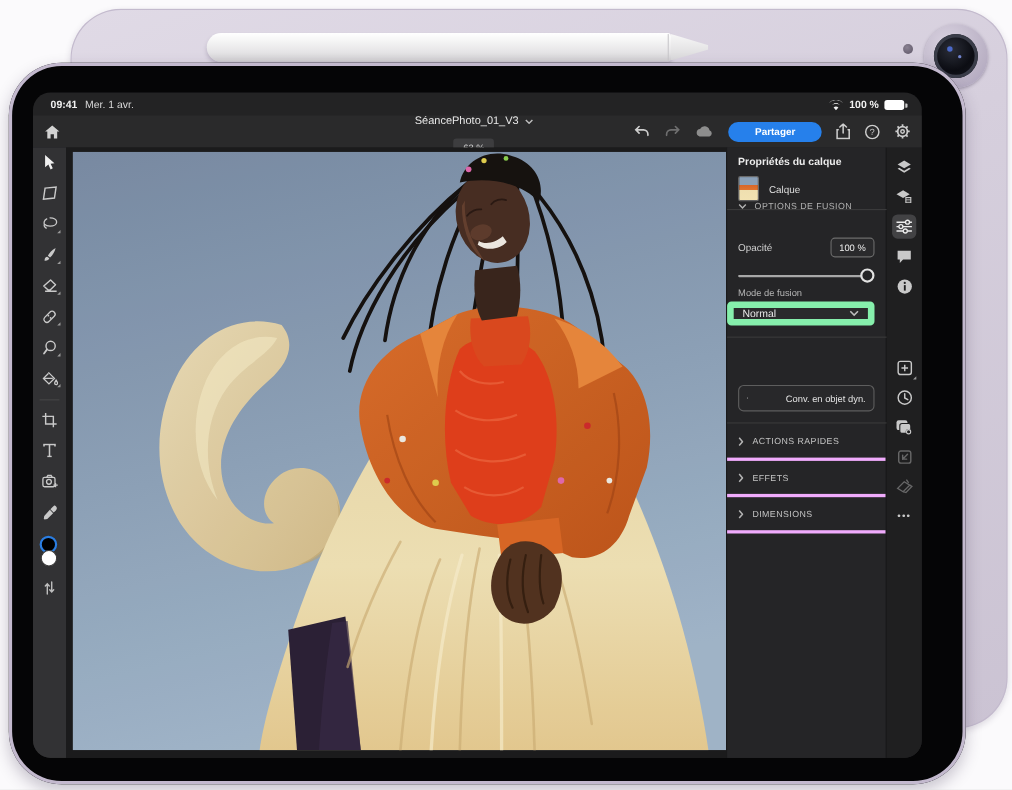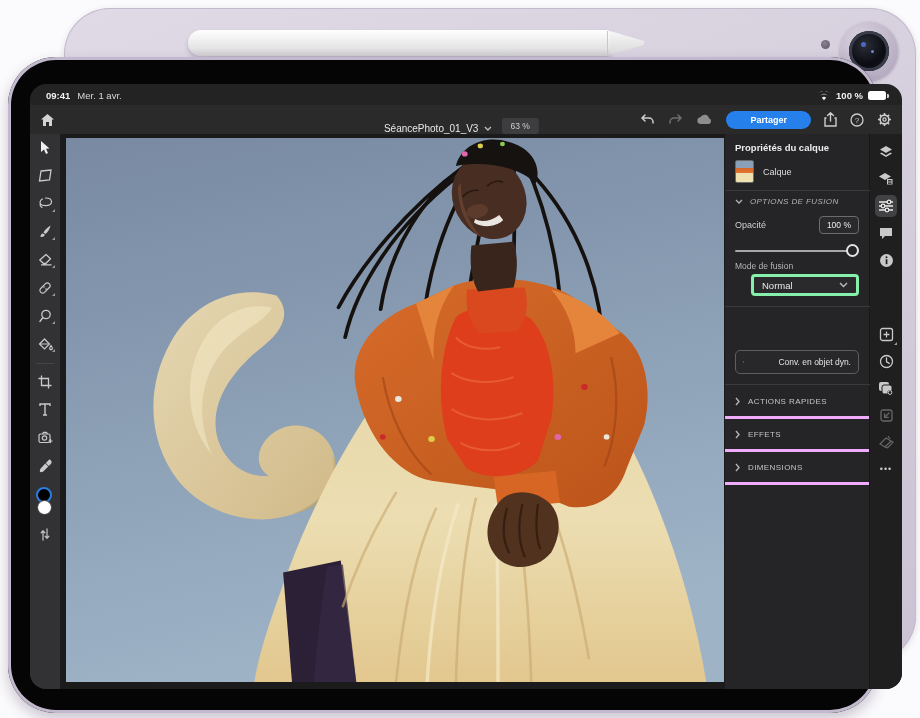--- a/index.html
+++ b/index.html
@@ -24,33 +24,33 @@
     background:linear-gradient(180deg,#ffffff 0%,#f4f4f4 30%,#e4e3e5 70%,#cfcdd0 100%);
     box-shadow:0 3px 4px rgba(70,60,90,.25); }
   .pencil-seam { position:absolute; right:2px; top:1px; width:1px; height:24px; background:#c9c7cb; }
   .pencil-tip { position:absolute; left:610px; top:31px; width:34px; height:24px;
     background:linear-gradient(180deg,#f7f7f7,#d9d8da); clip-path:polygon(0 0, 100% 42%, 100% 58%, 0 100%); }
 
   
   .front-ipad { position:absolute; left:8px; top:57px; width:870px; height:656px;
     border-radius:48px; background:#050506;
     box-shadow:inset 0 0 0 3px #c3b9ce, 0 6px 14px rgba(50,40,70,.25); }
-  .screen { position:absolute; left:22px; top:27px; width:872px; height:605px;
+  .screen { position:absolute; left:22px; top:27px; width:808px; height:605px;
     border-radius:16px; background:#232324; overflow:hidden; color:#e6e6e6; }
 
   
   .status-bar { height:21px; display:flex; justify-content:space-between; align-items:center; padding:2px 16px 0 16px; font-size:9.5px; font-weight:bold; color:#f2f2f2; }
   .status-left { display:flex; gap:7px; }
   .status-right { display:flex; gap:5px; align-items:center; }
   .battery { position:relative; width:18px; height:9px; border-radius:2.5px; background:#fff; }
   .battery::after { content:""; position:absolute; right:-3px; top:2.5px; width:2px; height:4px; background:#cfcfcf; border-radius:0 1px 1px 0; }
 
   
   .app-header { height:29px; background:#2a2a2b; display:flex; align-items:center; padding:0 10px; position:relative; }
-  .hdr-center { position:absolute; left:50%; top:0; height:29px; transform:translateX(-53%); display:flex; align-items:flex-end; gap:10px; }
+  .hdr-center { position:absolute; left:50%; top:0; height:29px; transform:translateX(-53%); display:flex; align-items:center; gap:10px;flex-direction:column; }
   .doc-title { font-size:10px; color:#e8e8e8; display:flex; align-items:center; gap:5px; }
   .zoom-badge { background:#3d3d3f; color:#cfcfcf; font-size:8.5px; padding:3px 9px; border-radius:3px; }
   .hdr-right { position:absolute; right:10px; top:0; height:29px; display:flex; align-items:center; gap:13px; }
   .share-pill { background:#2680EB; color:#fff; font-size:9px; font-weight:bold; padding:4px 24px; border-radius:11px; }
 
   
   .workspace { display:flex; height:555px; }
   .toolbar { width:30px; background:#323234; display:flex; flex-direction:column; align-items:center; padding-top:5px; flex:none; }
   .tool { position:relative; width:20px; height:17px; margin-bottom:11px; display:flex; align-items:center; justify-content:center; }
   .tick { position:absolute; right:0; bottom:0; width:0; height:0; border-left:3px solid transparent; border-bottom:3px solid #9a9a9a; }
@@ -70,21 +70,21 @@
   .layer-thumb { width:19px; height:23px; border-radius:2px; border:1px solid #6a6a6a;
     background:linear-gradient(180deg,#8aa0b8 0%,#8aa0b8 34%,#d8672a 35%,#e0742f 55%,#efdfb0 56%,#f2e2b2 100%); }
   .rp-div { position:absolute; left:0; width:145px; height:1px; background:#3a3a3b; }
   .sec-head { position:absolute; left:10px; display:flex; align-items:center; gap:7px; color:#b3b3b3; font-size:8px; letter-spacing:.4px; }
   .op-row { position:absolute; top:82px; left:10px; right:10px; display:flex; justify-content:space-between; align-items:center; color:#cfcfcf;text-align:center; }
   .op-value { border:1px solid #6c6c6c; border-radius:4px; padding:3px 7px; color:#ececec; font-size:8.5px; background:#2a2a2c; }
   .slider { position:absolute; top:110px; left:10px; right:10px; height:14px; }
   .slider-track { position:absolute; left:0; right:4px; top:6px; height:2px; background:#a8a8a8; border-radius:1px; }
   .slider-knob { position:absolute; right:0; top:0; width:13px; height:13px; border-radius:50%; border:2px solid #e2e2e2; background:#252527; }
   .bm-label { position:absolute; top:127px; left:10px; color:#b5b5b5; font-size:8.5px; }
-  .bm-select { position:absolute; top:140px; left:26px; right:10px; height:22px; border:3px solid #86efac; border-radius:4px;
+  .bm-select { position:absolute; top:140px; left:0; right:10px; height:22px; border:6px solid #86efac; border-radius:4px;
     display:flex; align-items:center; justify-content:space-between; padding:0 8px; color:#e8e8e8; font-size:9.5px; background:#2a2a2c; }
   .rp-btn { position:absolute; left:10px; right:10px; height:24px; border:1px solid #5e5e5e; border-radius:5px;
     display:flex; align-items:center; gap:6px; padding:0 7px; color:#e3e3e3; font-size:8.5px; background:#28282a; white-space:nowrap; }
   .rp-sections { position:absolute; top:252px; left:0; right:0; }
   .rp-sec { height:33px; display:flex; align-items:center; gap:8px; padding:0 10px; border-bottom:3px solid #f0abfc; color:#c4c4c4; font-size:8px; letter-spacing:.4px; }
 
   
   .icon-strip { width:33px; background:#1f1f20; border-left:1px solid #171718; display:flex; flex-direction:column; align-items:center; padding-top:7px; flex:none; }
   .strip-btn { width:22px; height:22px; margin-bottom:5px; display:flex; align-items:center; justify-content:center; border-radius:5px; position:relative; }
   .strip-btn.active { background:#424244; }
@@ -376,21 +376,21 @@
         <div class="right-panel">
           <div class="rp-title">Propriétés du calque</div>
 
           <div class="layer-row">
             <span class="layer-thumb"></span>
             <span style="color:#dedede;">Calque</span>
           </div>
 
           <div class="rp-div" style="top:56px;"></div>
 
-          <div class="sec-head" style="top:63px;font-style:italic;">
+          <div class="sec-head" style="top:49px;">
             <svg class="ic" width="8" height="5" viewBox="0 0 8 5">
                 <path d="M1 1 L4 4 L7 1" stroke="#b3b3b3" stroke-width="1.3" fill="none"></path>
               </svg>
             <span>OPTIONS DE FUSION</span>
           </div>
 
           <div class="op-row">
             <span>Opacité</span>
             <span class="op-value">100 %</span>
           </div>

